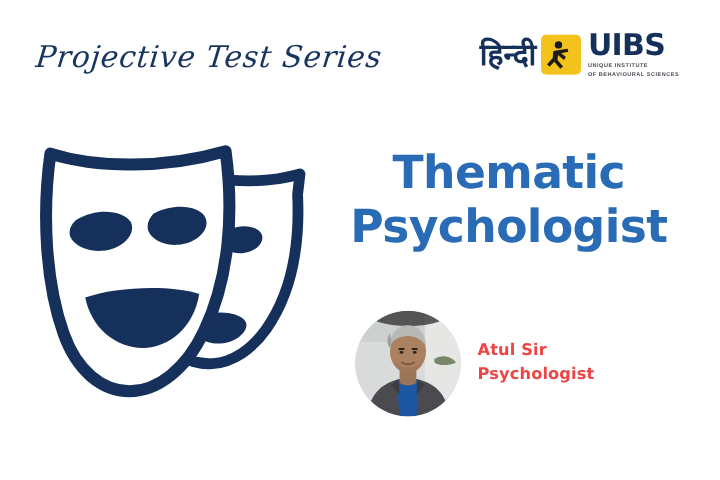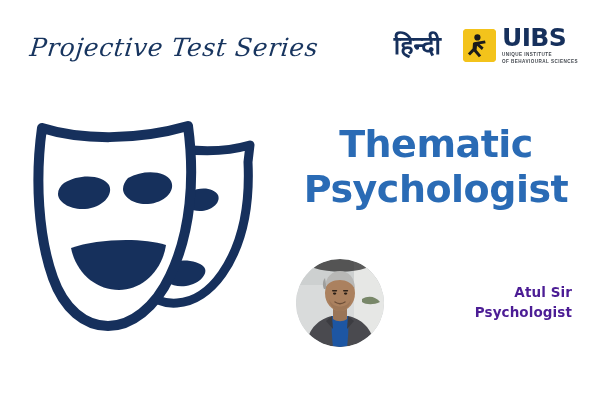--- a/index.html
+++ b/index.html
@@ -34,25 +34,25 @@
     font-weight: 400;
     letter-spacing: 0.6px;
     color: #18355f;
     white-space: nowrap;
     transform: skewX(-6deg);
   }
 
   
   #logo-lockup {
     position: absolute;
-    right: 22px;
+    right: 34px;
     top: 26px;
     display: flex;
     align-items: center;
-    gap: 22px;
+    gap: 4px;
   }
   #hindi-word {
     font-family: "DejaVu Sans", sans-serif;
     font-size: 25px;
     font-weight: 700;
     color: #16305c;
     line-height: 1;
     letter-spacing: 0px;
   }
   #uibs-mark {
@@ -100,21 +100,21 @@
     left: 24px;
     top: 100px;
     width: 264px;
     height: 240px;
   }
   #masks-art svg { display: block; width: 100%; height: 100%; }
 
   
   #main-title {
     position: absolute;
-    left: 288px;
+    left: 276px;
     top: 122px;
     width: 296px;
     text-align: center;
     font-family: "DejaVu Sans", sans-serif;
     font-size: 38px;
     font-weight: 700;
     line-height: 1.18;
     letter-spacing: -0.5px;
     color: #2a6bb5;
   }
@@ -139,22 +139,22 @@
     flex: none;
     background: #cfd2d4;
     position: relative;
   }
   #avatar svg { display: block; width: 100%; height: 100%; }
   #presenter-text {
     font-family: "DejaVu Sans", sans-serif;
     font-size: 13.5px;
     font-weight: 700;
     line-height: 1.42;
-    color: #4c1d95;
-    text-align: right;
+    color: #ef4444;
+    text-align: left;
     flex: 1;
     letter-spacing: 0.1px;
   }
   #presenter-text span { display: block; }
 </style>
 </head>
 <body>
 
 <div id="slide">
 

